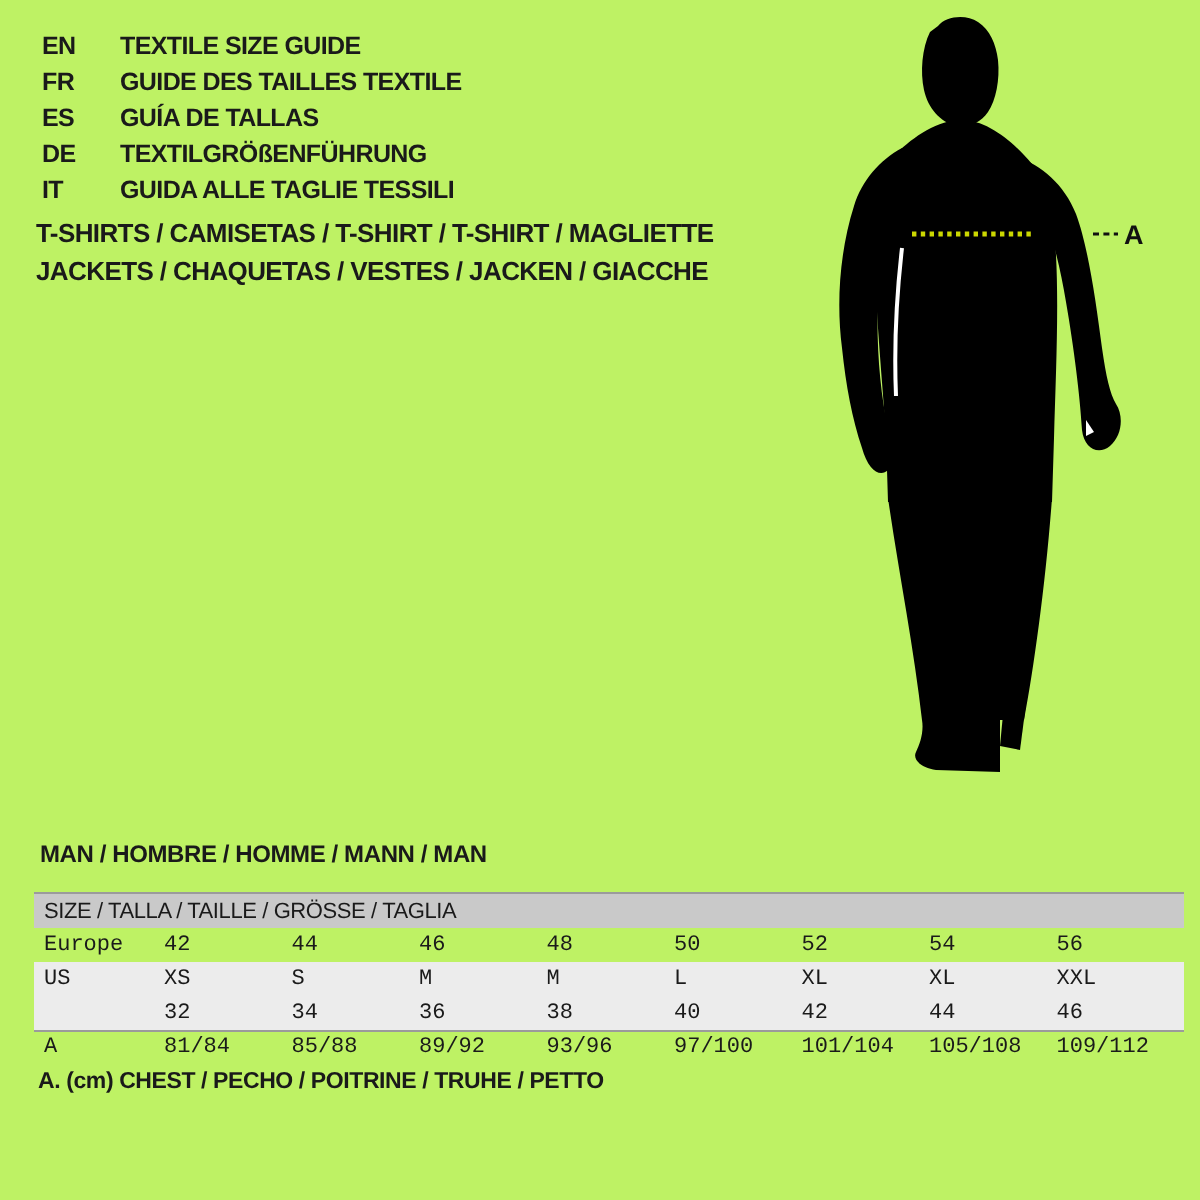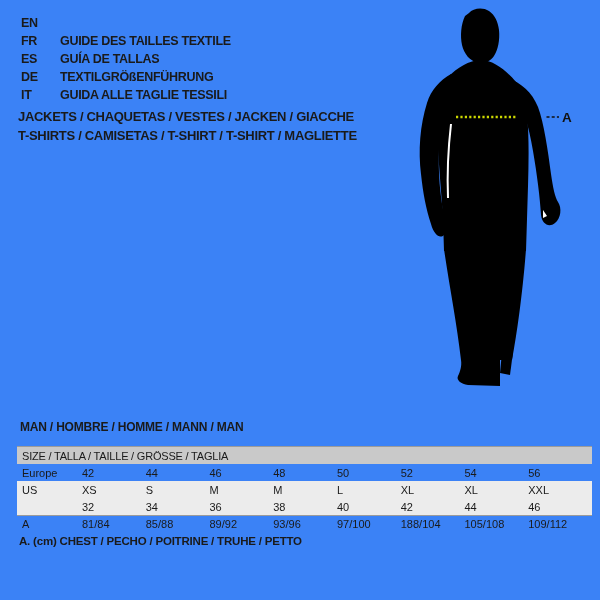--- a/index.html
+++ b/index.html
@@ -1,71 +1,72 @@
 <!DOCTYPE html>
 <html><head>
 <meta charset="utf-8">
 <style>
   html,body{margin:0;padding:0;background:#fff;}
   .canvas{
-    position:relative;width:600px;height:600px;background:#3b82f6;overflow:hidden;
+    position:relative;width:600px;height:600px;background:#bef264;overflow:hidden;
     font-family:"Liberation Sans",sans-serif;color:#1a1a1a;
   }
   
   .lang-block{position:absolute;left:21px;top:14px;}
   .lang-row{display:flex;line-height:18px;font-size:12.5px;font-weight:700;letter-spacing:-0.3px;}
   .lang-code{width:39px;}
   
   .cat-block{position:absolute;left:18px;top:107px;font-size:13px;font-weight:700;line-height:19px;letter-spacing:-0.3px;}
   
   .figure-wrap{position:absolute;left:413px;top:4px;width:170px;height:390px;}
   
   .section-title{position:absolute;left:20px;top:420px;font-size:12px;font-weight:700;letter-spacing:-0.2px;}
   
   .size-table{position:absolute;left:17px;top:446px;width:575px;border-top:1px solid #9b9b9b;font-size:11px;}
   .t-header{background:#c9c9c9;height:17px;display:flex;align-items:center;padding-left:5px;font-size:11px;letter-spacing:-0.2px;}
-  .t-row{display:grid;grid-template-columns:65px repeat(8,1fr);height:17px;align-items:center;}
+  .t-row{display:grid;grid-template-columns:65px repeat(8,1fr);height:17px;align-items:center;font-family:Liberation Mono, monospace;}
   .t-row .label{padding-left:5px;text-align:left;}
   .t-row .val{text-align:left;}
   .row-alt{background:#ececec;}
   .t-divider{height:0;border-top:1px solid #9b9b9b;}
   .row-a{height:15px;}
   
   .footnote{position:absolute;left:19px;top:535px;font-size:11.5px;font-weight:700;letter-spacing:-0.2px;}
 </style>
 </head>
 <body>
 
 <div class="canvas">
 
   <div class="lang-block">
     <div class="lang-row">
       <span class="lang-code">EN</span>
+      <span class="lang-label">TEXTILE SIZE GUIDE</span>
     </div>
     <div class="lang-row">
       <span class="lang-code">FR</span>
       <span class="lang-label">GUIDE DES TAILLES TEXTILE</span>
     </div>
     <div class="lang-row">
       <span class="lang-code">ES</span>
       <span class="lang-label">GUÍA DE TALLAS</span>
     </div>
     <div class="lang-row">
       <span class="lang-code">DE</span>
       <span class="lang-label">TEXTILGRÖßENFÜHRUNG</span>
     </div>
     <div class="lang-row">
       <span class="lang-code">IT</span>
       <span class="lang-label">GUIDA ALLE TAGLIE TESSILI</span>
     </div>
   </div>
 
   <div class="cat-block">
+    <div>T-SHIRTS / CAMISETAS / T-SHIRT / T-SHIRT / MAGLIETTE</div>
     <div>JACKETS / CHAQUETAS / VESTES / JACKEN / GIACCHE</div>
-    <div>T-SHIRTS / CAMISETAS / T-SHIRT / T-SHIRT / MAGLIETTE</div>
   </div>
 
   <div class="figure-wrap">
     <svg width="170" height="390" viewBox="0 0 170 390" xmlns="http://www.w3.org/2000/svg">
 
       <path fill="#000" d="M 56,9 C 60,4 70,3 76,7 C 82,11 85,18 86,26 C 87,36 85,46 81,52
                C 77,58 70,60 65,59 C 57,57 51,50 49,41 C 47,32 48,20 52,12 Z"></path>
 
       <path fill="#000" d="M 68,56 C 56,56 44,64 35,73 C 29,79 26,90 25,105 C 23,140 28,180 30,215
                L 31,247 L 113,247 L 114,215 C 115,180 117,140 114,110 C 113,96 110,85 103,78
@@ -138,21 +139,21 @@
 
     <div class="t-divider"></div>
 
     <div class="t-row row-a">
       <span class="label">A</span>
       <span class="val">81/84</span>
       <span class="val">85/88</span>
       <span class="val">89/92</span>
       <span class="val">93/96</span>
       <span class="val">97/100</span>
-      <span class="val">188/104</span>
+      <span class="val">101/104</span>
       <span class="val">105/108</span>
       <span class="val">109/112</span>
     </div>
   </div>
 
   <div class="footnote">A. (cm) CHEST / PECHO / POITRINE / TRUHE / PETTO</div>
 
 </div>
 
 </body></html>

